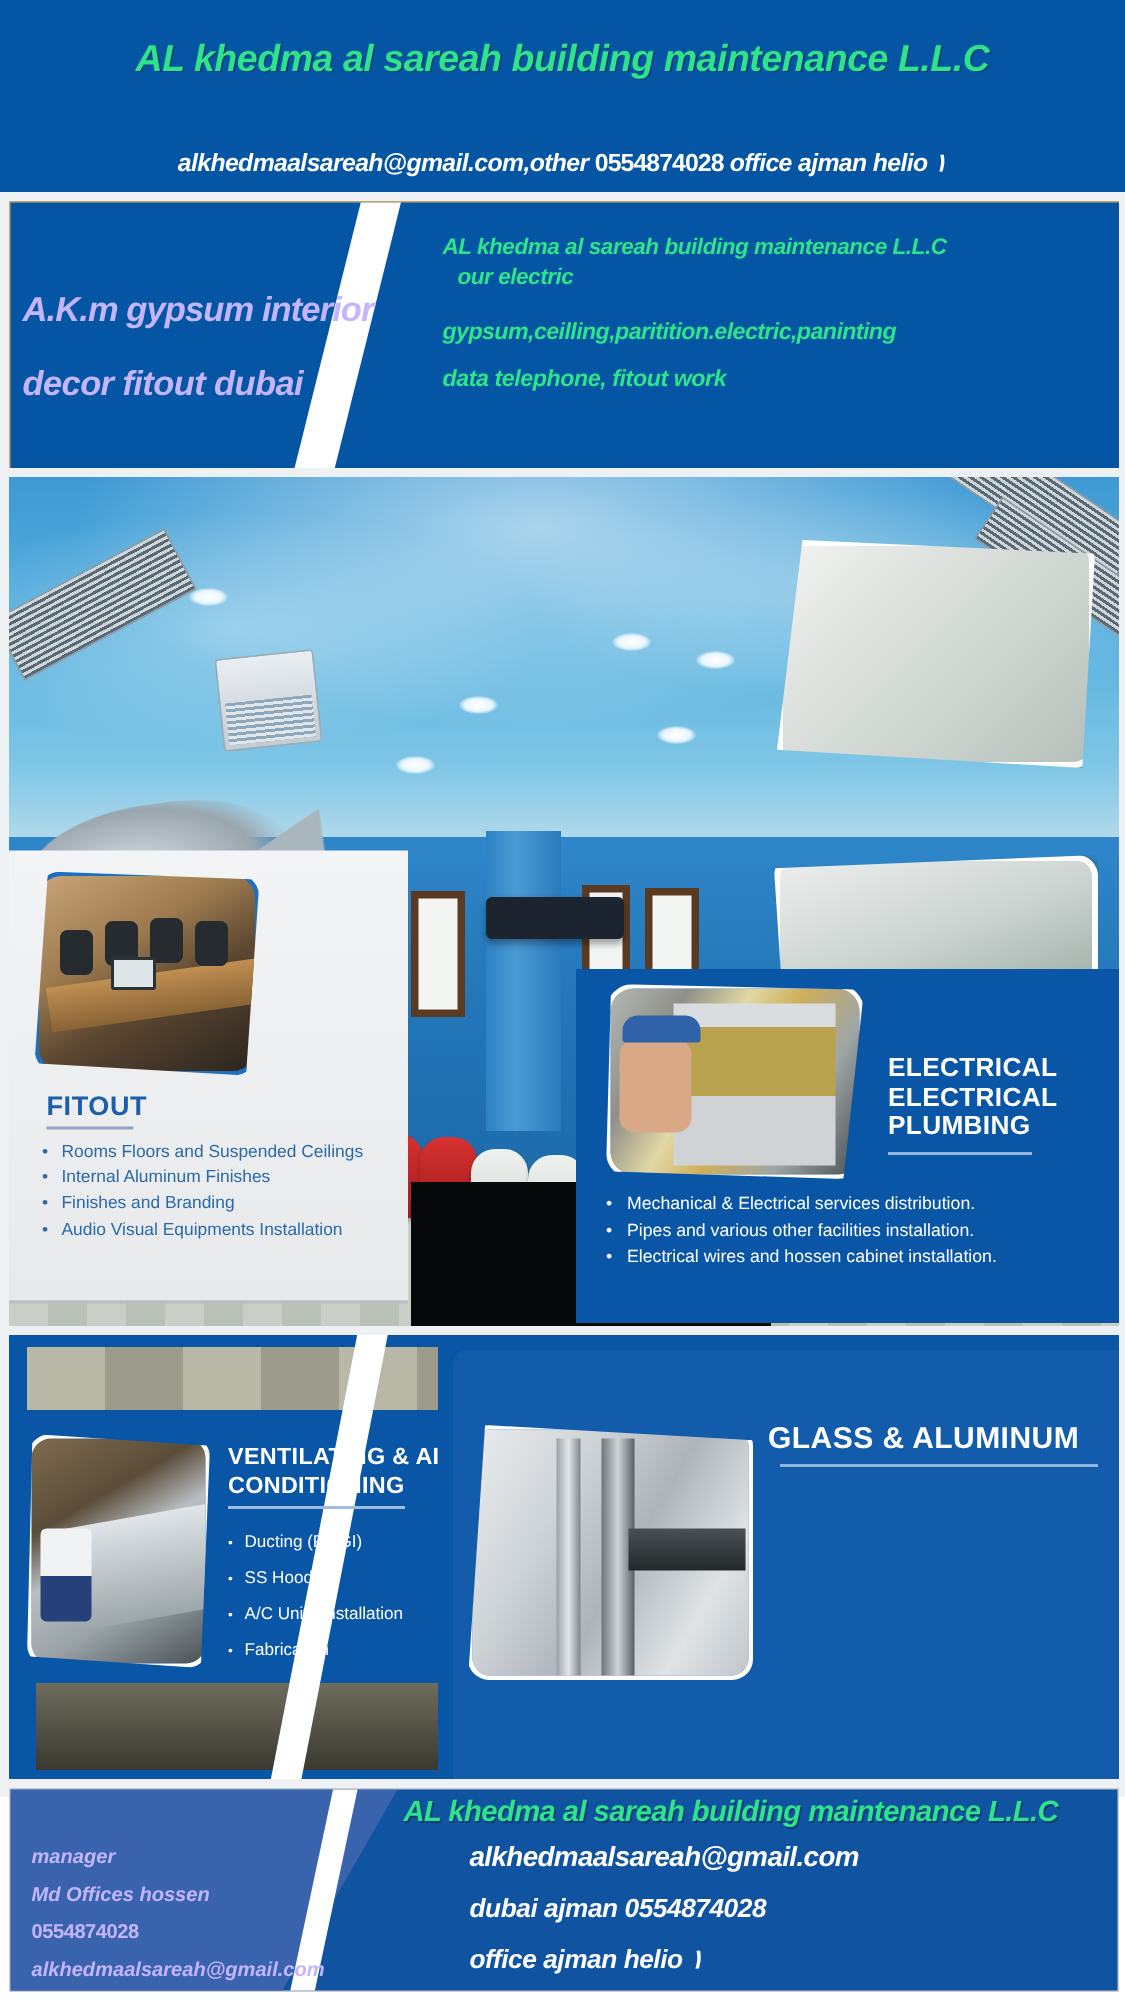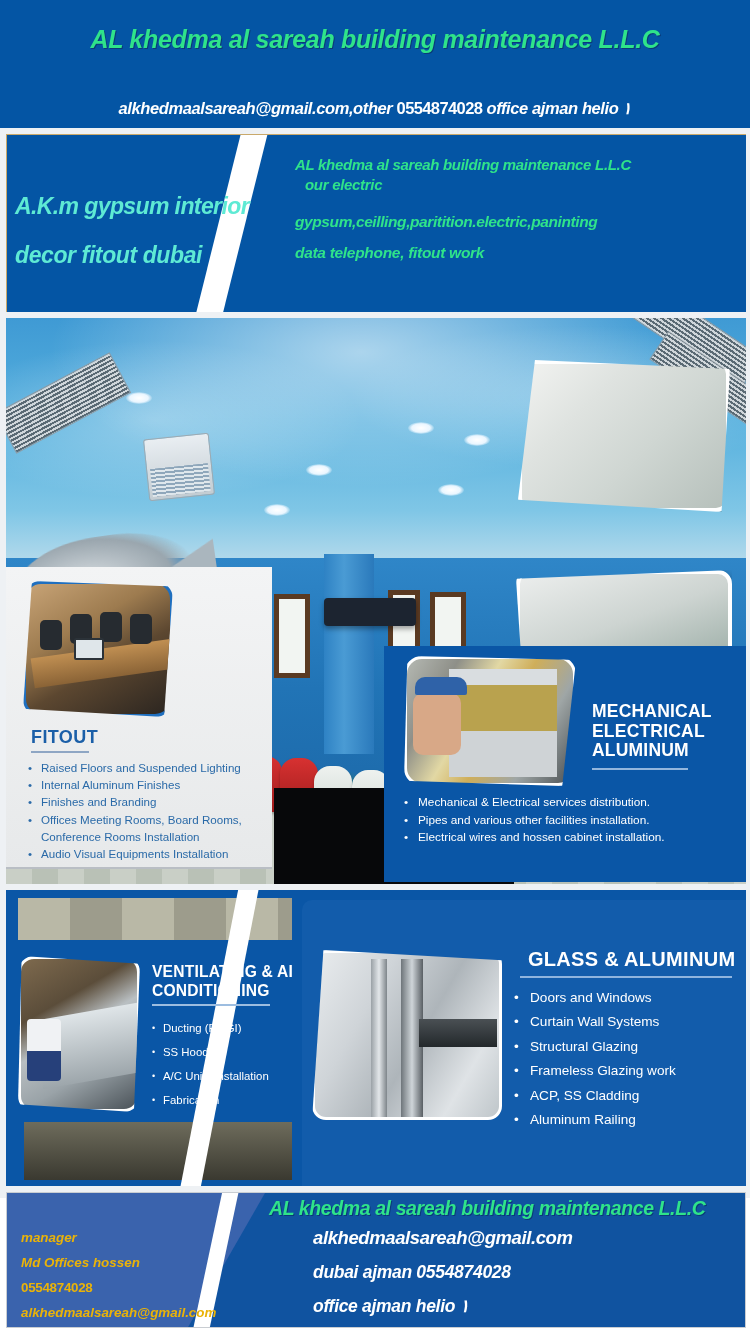--- a/index.html
+++ b/index.html
@@ -20,21 +20,21 @@
     font-style:italic; letter-spacing:-0.4px; }
   .header-contact .num { font-style:normal; letter-spacing:-0.6px; }
 
   
   .svc { position:absolute; left:6px; top:134px; width:740px; height:178px;
     background:#0455a4; border-top:1px solid #c9a96b; border-left:1px solid #c9a96b;
     overflow:hidden; }
   .svc-diag { position:absolute; left:236px; top:-10px; width:26px; height:210px;
     background:#ffffff; transform:rotate(14deg); transform-origin:top left; }
   .svc-left { position:absolute; left:8px; top:60px; width:262px;
-    color:#5eead4; font-weight:bold; font-style:italic; }
+    color:#c4b5fd; font-weight:bold; font-style:italic; }
   .svc-left .l1 { font-size:23px; letter-spacing:-0.6px; line-height:1; }
   .svc-left .l2 { font-size:23px; letter-spacing:-0.4px; margin-top:24px; }
   .svc-right { position:absolute; left:288px; top:20px; width:448px;
     color:#2fe38a; font-weight:bold; font-style:italic; }
   .svc-right .r1 { font-size:15px; line-height:1.35; letter-spacing:-0.3px; }
   .svc-right .r2 { font-size:15px; line-height:1.35; letter-spacing:-0.3px;
     margin-left:10px; }
   .svc-right .r3 { font-size:15.5px; margin-top:17px; letter-spacing:-0.4px; }
   .svc-right .r4 { font-size:15.5px; margin-top:13px; letter-spacing:-0.3px; }
 
@@ -185,38 +185,38 @@
     border:3px solid #ffffff; border-radius:14px;
     clip-path:polygon(6% 0,100% 6%,100% 100%,0 100%);
     background:linear-gradient(120deg,#e9ecee 0%,#cfd4d8 30%,#aeb5ba 55%,#dfe3e6 80%,#bfc6ca 100%);
     overflow:hidden; }
   .glass-photo .mull { position:absolute; left:56px; top:6px; width:16px; height:160px;
     background:linear-gradient(90deg,#9aa1a6,#e3e7ea,#7e858a); }
   .glass-photo .mull2 { position:absolute; left:86px; top:6px; width:22px; height:160px;
     background:linear-gradient(90deg,#6e757a,#cfd5d9,#595f64); }
   .glass-photo .arm { position:absolute; left:104px; top:66px; width:78px; height:28px;
     background:linear-gradient(180deg,#4a5054,#23282b); }
-  .glass h2 { position:absolute; left:236px; top:58px; color:#ffffff; font-size:20px;
+  .glass h2 { position:absolute; left:220px; top:58px; color:#ffffff; font-size:20px;
     font-weight:bold; letter-spacing:.3px; }
   .glass .rule { position:absolute; left:228px; top:86px; width:212px; height:2px;
     background:#8fb4de; }
   .glass ul { position:absolute; left:222px; top:96px; width:230px; list-style:none; }
   .glass li { position:relative; padding-left:16px; color:#ffffff; font-size:13.6px;
     line-height:24.4px; }
   .glass li:before { content:"\2022"; position:absolute; left:0; top:0; }
 
   
   .footer { position:absolute; left:6px; top:1192px; width:740px; height:136px;
     background:#1053a0; border:1px solid #c9cdd2; overflow:hidden; }
   .footer-left { position:absolute; left:0; top:0; width:300px; height:136px;
     background:#3a63ad; clip-path:polygon(0 0, 86% 0, 60% 100%, 0 100%); }
   .footer-diag { position:absolute; left:218px; top:-14px; width:16px; height:172px;
     background:#ffffff; transform:rotate(12deg); transform-origin:top left; }
   .footer-left-text { position:absolute; left:14px; top:32px; width:262px;
-    color:#eab308; font-weight:bold; font-style:italic; font-size:13.4px;
+    color:#c4b5fd; font-weight:bold; font-style:italic; font-size:13.4px;
     line-height:25px; }
   .footer-left-text .mono { font-style:normal; letter-spacing:-0.3px; }
   .footer-title { position:absolute; left:262px; top:4px; width:478px;
     color:#2fe38a; font-size:19.5px; font-weight:bold; font-style:italic;
     letter-spacing:-0.4px; text-shadow:1px 1px 0 #0b3a78; }
   .footer-lines { position:absolute; left:306px; top:34px; width:430px;
     color:#ffffff; font-weight:bold; font-style:italic; }
   .footer-lines .f1 { font-size:18.5px; letter-spacing:-0.4px; }
   .footer-lines .f2 { font-size:17.5px; margin-top:13px; letter-spacing:-0.3px; }
   .footer-lines .f3 { font-size:17.5px; margin-top:13px; letter-spacing:-0.3px; }
@@ -296,35 +296,34 @@
       <div class="tbl"></div>
       <div class="seat" style="left:14px;top:36px"></div>
       <div class="seat" style="left:44px;top:30px"></div>
       <div class="seat" style="left:74px;top:28px"></div>
       <div class="seat" style="left:104px;top:30px"></div>
       <div class="lap"></div>
     </div>
     <h2>FITOUT</h2>
     <div class="rule"></div>
     <ul>
-      <li>Raised Floors and Suspended Lighting</li>
+      <li>Rooms Floors and Suspended Ceilings</li>
       <li>Internal Aluminum Finishes</li>
       <li>Finishes and Branding</li>
-      <li>Offices Meeting Rooms, Board Rooms, Conference Rooms Installation</li>
       <li>Audio Visual Equipments Installation</li>
     </ul>
   </div>
 
   <div class="mep">
     <div class="mep-photo">
       <div class="panelbox"></div>
       <div class="face"></div>
       <div class="cap"></div>
     </div>
-    <h2>MECHANICAL ELECTRICAL ALUMINUM</h2>
+    <h2>ELECTRICAL ELECTRICAL PLUMBING</h2>
     <div class="rule"></div>
     <ul>
       <li>Mechanical &amp; Electrical services distribution.</li>
       <li>Pipes and various other facilities installation.</li>
       <li>Electrical wires and hossen cabinet installation.</li>
     </ul>
   </div>
 
   <div class="hvac">
     <div class="hvac-bg-top"></div>
@@ -347,28 +346,20 @@
   <div class="glass">
     <div class="glass-inner"></div>
 
     <div class="glass-photo">
       <div class="mull"></div>
       <div class="mull2"></div>
       <div class="arm"></div>
     </div>
     <h2>GLASS &amp; ALUMINUM</h2>
     <div class="rule"></div>
-    <ul>
-      <li>Doors and Windows</li>
-      <li>Curtain Wall Systems</li>
-      <li>Structural Glazing</li>
-      <li>Frameless Glazing work</li>
-      <li>ACP, SS Cladding</li>
-      <li>Aluminum Railing</li>
-    </ul>
   </div>
 
   <div class="footer">
     <div class="footer-left"></div>
     <div class="footer-diag"></div>
     <div class="footer-left-text">
       <div>manager</div>
       <div>Md Offices hossen</div>
       <div class="mono">0554874028</div>
       <div>alkhedmaalsareah@gmail.com</div>

